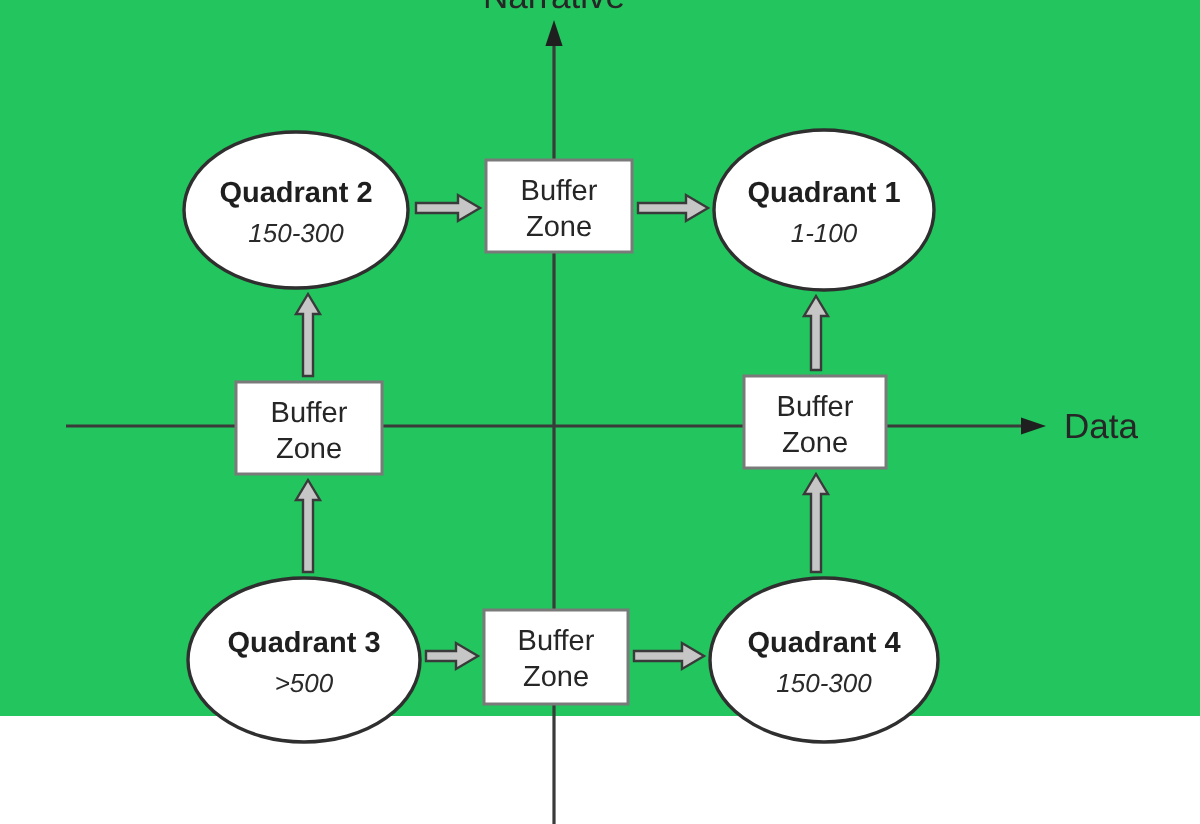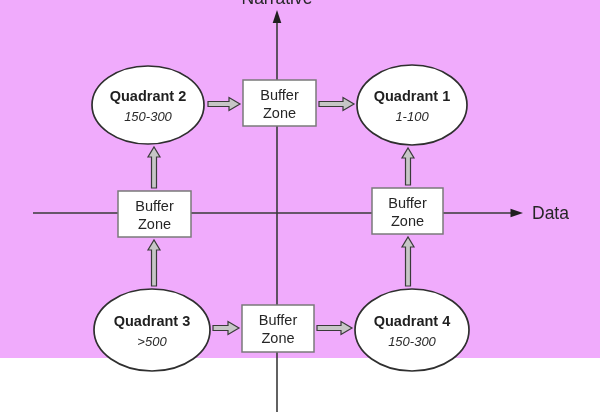--- a/index.html
+++ b/index.html
@@ -8,21 +8,21 @@
     width: 600px;
     height: 412px;
     background: #ffffff;
     overflow: hidden;
     font-family: "Liberation Sans", sans-serif;
   }
   .stage {
     position: relative;
     width: 600px;
     height: 358px;
-    background: #f0abfc;
+    background: #22c55e;
   }
   svg { display: block; }
 
   .axis-line   { stroke: #3a3a3a; stroke-width: 1.6; fill: none; }
   .axis-head   { fill: #1f1f1f; stroke: none; }
   .node-ellipse{ fill: #ffffff; stroke: #2f2f2f; stroke-width: 1.7; }
   .buffer-box  { fill: #ffffff; stroke: #7a7a7a; stroke-width: 1.5; }
   .block-arrow { fill: #c6c6c6; stroke: #3a3a3a; stroke-width: 1.2; stroke-linejoin: miter; }
 
   text { fill: #1f1f1f; }

